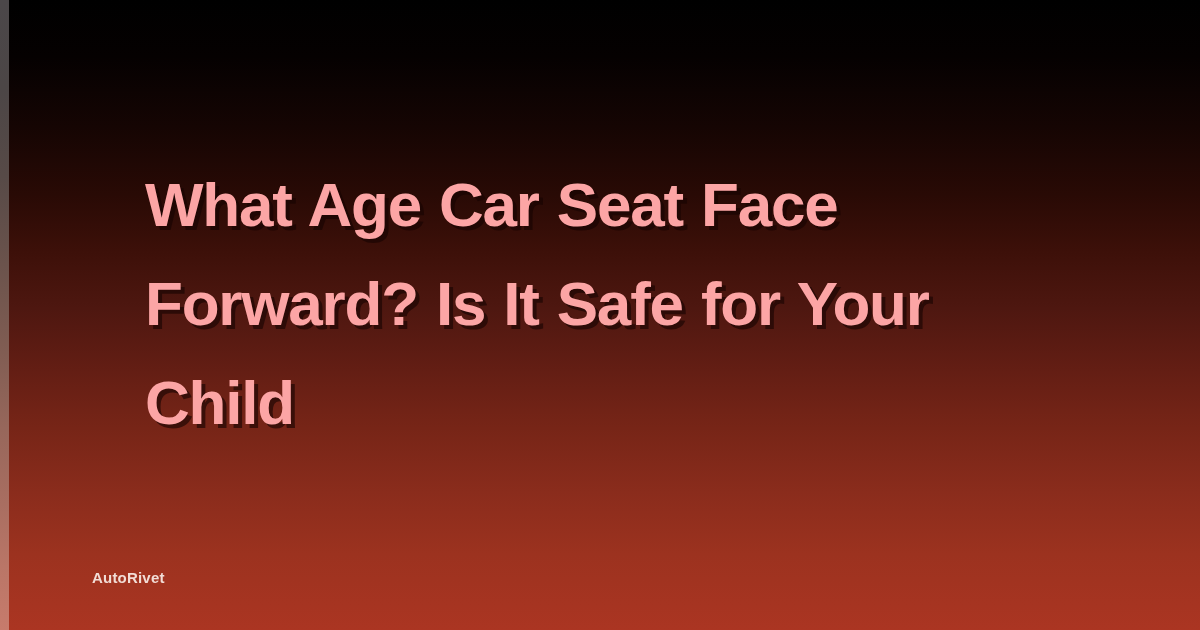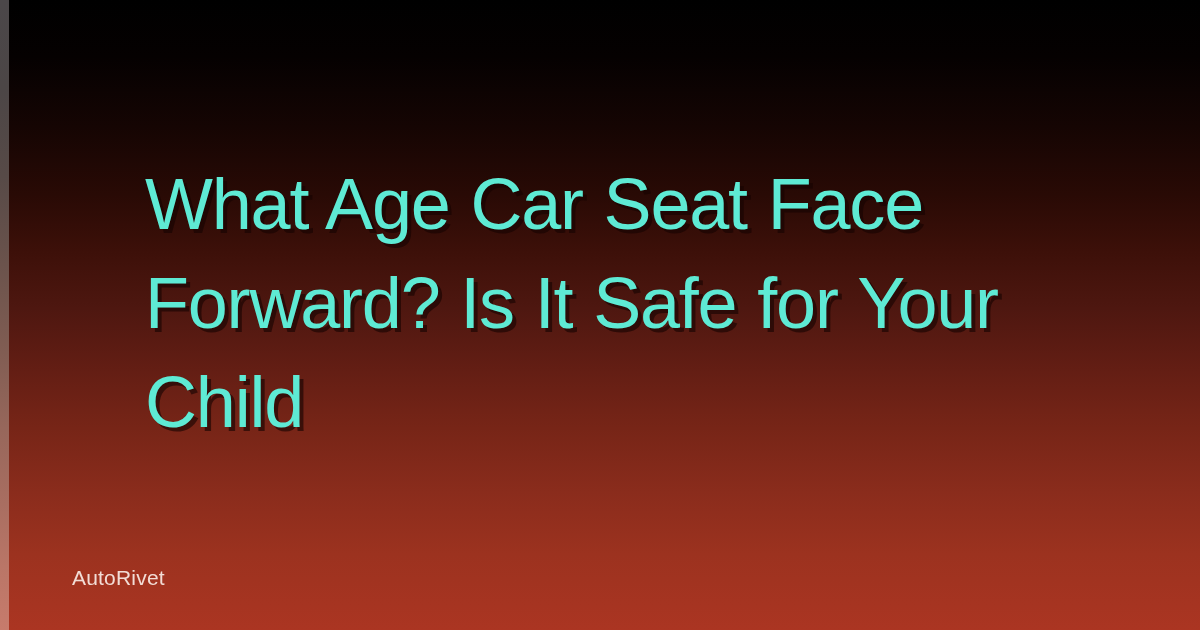--- a/index.html
+++ b/index.html
@@ -62,37 +62,37 @@
 
   
   #headline-block {
     position:absolute;
     left:145px;
     top:155px;
     width:930px;
   }
 
   #headline {
-    font-size:72px;
+    font-size:62px;
     line-height:99px;
-    font-weight:normal;
-    color:#5eead4;
+    font-weight:bold;
+    color:#fca5a5;
     letter-spacing:-1.2px;
     word-spacing:2px;
     text-shadow:4px 4px 0 rgba(22,4,1,0.62);
   }
 
   
   #brand-wordmark {
     position:absolute;
-    left:72px;
+    left:92px;
     top:566px;
-    font-size:21px;
+    font-size:15px;
     line-height:24px;
-    font-weight:normal;
+    font-weight:bold;
     letter-spacing:0.2px;
     color:#f2ddd6;
   }
 </style>
 </head>
 <body>
 
 <div id="og-card">
 
   <div id="bg-gradient"></div>

